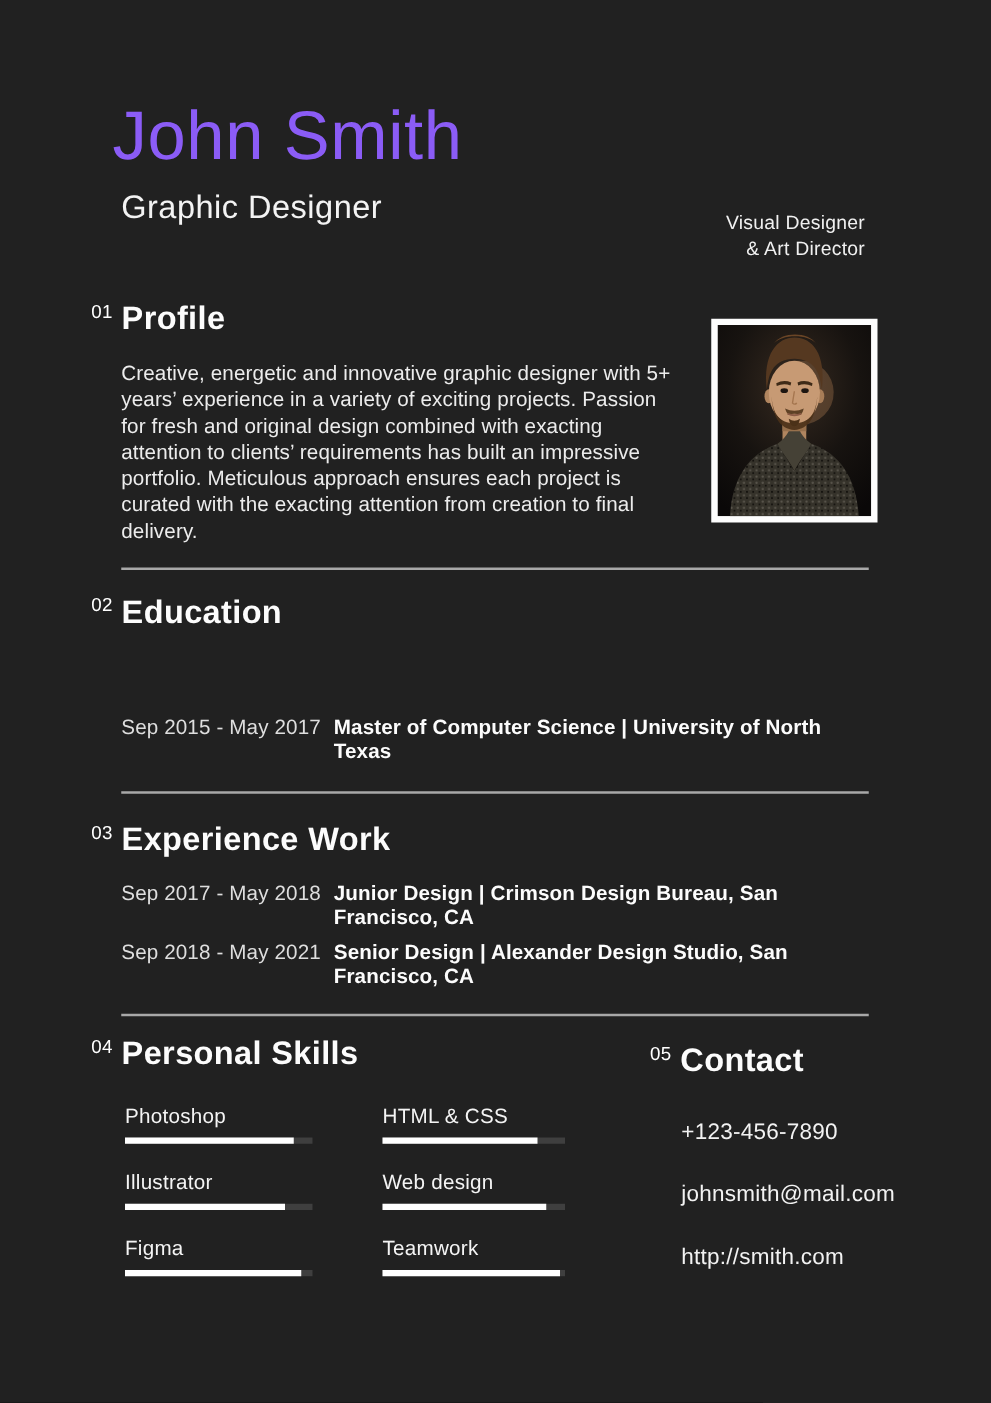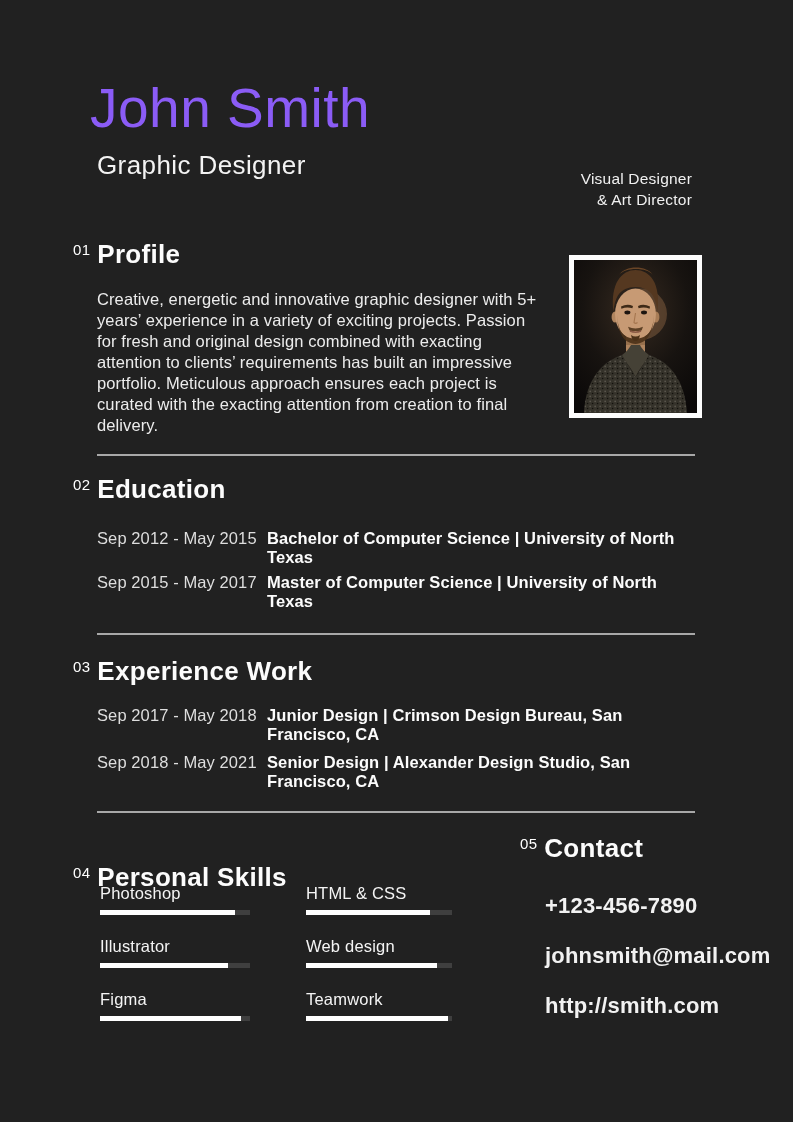--- a/index.html
+++ b/index.html
@@ -165,22 +165,22 @@
     background: #ffffff;
   }
 
   
   .contact-list {
     position: absolute;
     left: 545px;
     top: 896px;
   }
   .contact-item {
-    font-size: 22px;
-    font-weight: 700;
+    font-size: 18px;
+    font-weight: 400;
     color: #f2f2f2;
     letter-spacing: 0.2px;
     line-height: 19px;
     margin-bottom: 31px;
   }
 </style>
 </head>
 <body>
 
 <div class="page">
@@ -244,24 +244,20 @@
       <path d="M56,71 q5.5,2.4 11,0" stroke="#8a5a45" stroke-width="1.4" fill="none"></path>
     </svg>
   </div>
 
   <div class="divider" style="top:454px"></div>
 
   <div class="sec-head" style="top:475px">
     <span class="sec-num">02</span>
     <h2 class="sec-title">Education</h2>
   </div>
-  <div class="t-row" style="top:529px">
-    <span class="t-dates">Sep 2012 - May 2015</span>
-    <span class="t-detail">Bachelor of Computer Science | University of North Texas</span>
-  </div>
   <div class="t-row" style="top:573px">
     <span class="t-dates">Sep 2015 - May 2017</span>
     <span class="t-detail">Master of Computer Science | University of North Texas</span>
   </div>
 
   <div class="divider" style="top:633px"></div>
 
   <div class="sec-head" style="top:657px">
     <span class="sec-num">03</span>
     <h2 class="sec-title">Experience Work</h2>
@@ -270,21 +266,21 @@
     <span class="t-dates">Sep 2017 - May 2018</span>
     <span class="t-detail">Junior Design | Crimson Design Bureau, San Francisco, CA</span>
   </div>
   <div class="t-row" style="top:753px">
     <span class="t-dates">Sep 2018 - May 2021</span>
     <span class="t-detail">Senior Design | Alexander Design Studio, San Francisco, CA</span>
   </div>
 
   <div class="divider" style="top:811px"></div>
 
-  <div class="sec-head" style="top:863px">
+  <div class="sec-head" style="top:828px">
     <span class="sec-num">04</span>
     <h2 class="sec-title">Personal Skills</h2>
   </div>
   <div class="skills-grid">
     <div class="skill">
       <div class="skill-label">Photoshop</div>
       <div class="skill-track">
           <div class="skill-fill" style="width: 90%;"></div>
         </div>
     </div>

